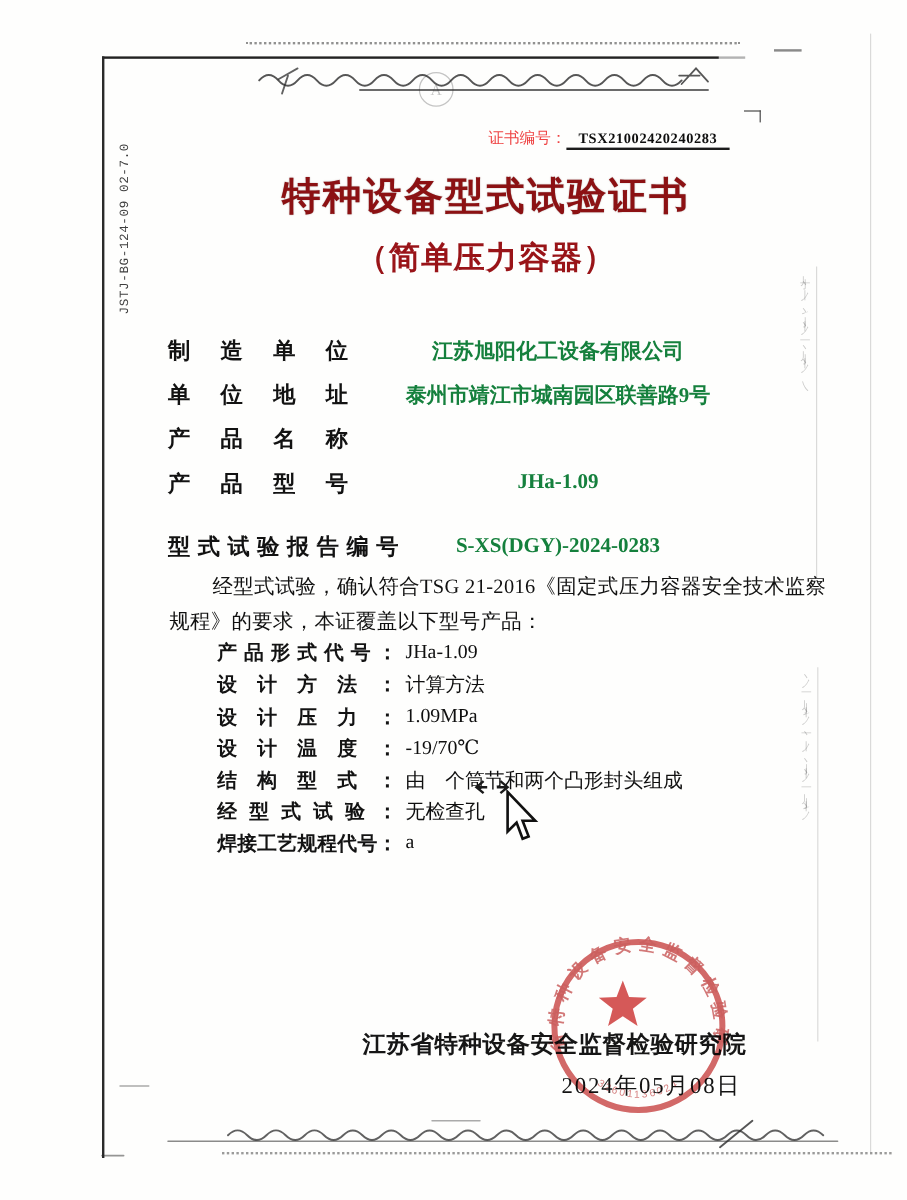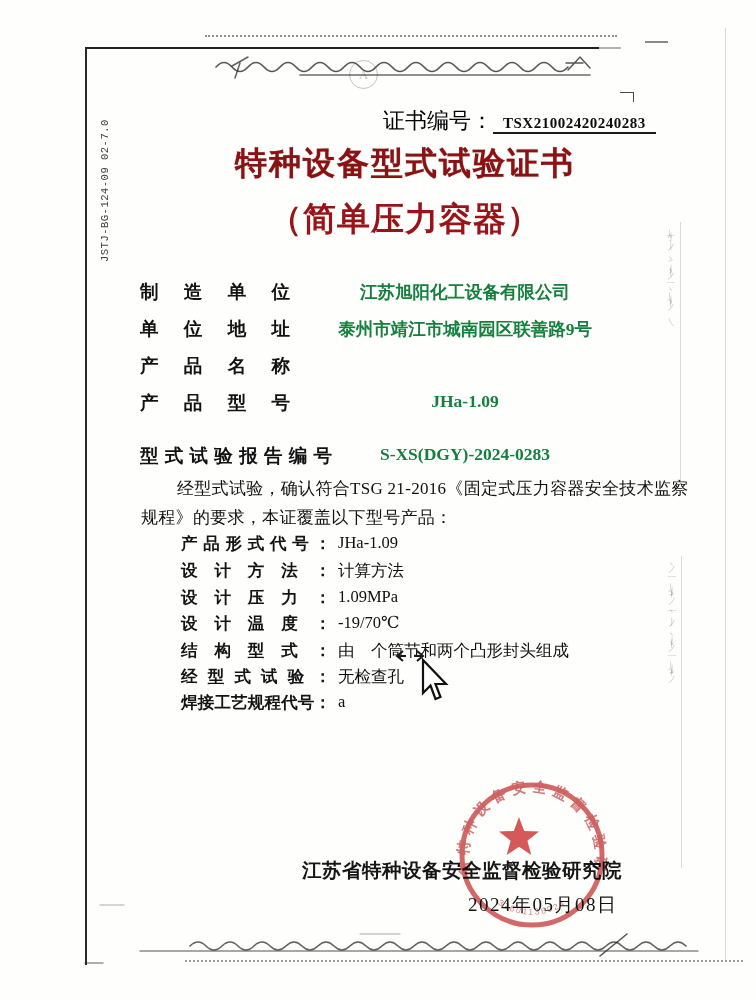--- a/index.html
+++ b/index.html
@@ -26,29 +26,29 @@
     letter-spacing:.5px;color:#3e3e3e;white-space:nowrap;
   }
   
   #watermark{
     left:349px;top:60px;width:27px;height:27px;border-radius:50%;
     border:1px solid rgba(110,110,110,.4);text-align:center;line-height:27px;
     font-size:13px;color:rgba(90,90,90,.35);
   }
   
   #cert-line{left:383px;top:106px;white-space:nowrap;}
-  #cert-line .lbl{font-size:22px;color:#000000;}
+  #cert-line .lbl{font-size:13px;color:#ef4444;margin-left:24px;}
   #cert-line .num{
-    font-size:15px;font-weight:bold;color:#0e0e0e;letter-spacing:.5px;
+    font-size:12px;font-weight:bold;color:#0e0e0e;letter-spacing:.5px;
     border-bottom:2px solid #1c1c1c;padding:0 10px 1px 10px;
   }
   
   #title{left:123px;top:142px;width:564px;text-align:center;font-size:32px;font-weight:bold;
     color:#8c1113;letter-spacing:2px;text-shadow:0 0 1px rgba(60,0,0,.5);}
-  #subtitle{left:123px;top:197px;width:564px;text-align:center;font-size:33px;font-weight:bold;
+  #subtitle{left:123px;top:197px;width:564px;text-align:center;font-size:26px;font-weight:bold;
     color:#991418;letter-spacing:1px;}
   
   .frow{position:absolute;left:140px;width:500px;height:26px;}
   .flabel{position:absolute;left:0;top:0;font-size:18.5px;font-weight:bold;color:#121212;
     text-align:justify;text-align-last:justify;}
   .fvalue{position:absolute;left:165px;top:1px;width:320px;text-align:center;font-size:17.5px;color:#15803d;font-weight:bold;}
   
   .stmt{position:absolute;font-size:17px;color:#111;letter-spacing:.3px;white-space:nowrap;}
   
   .drow{position:absolute;left:181px;height:24px;}

